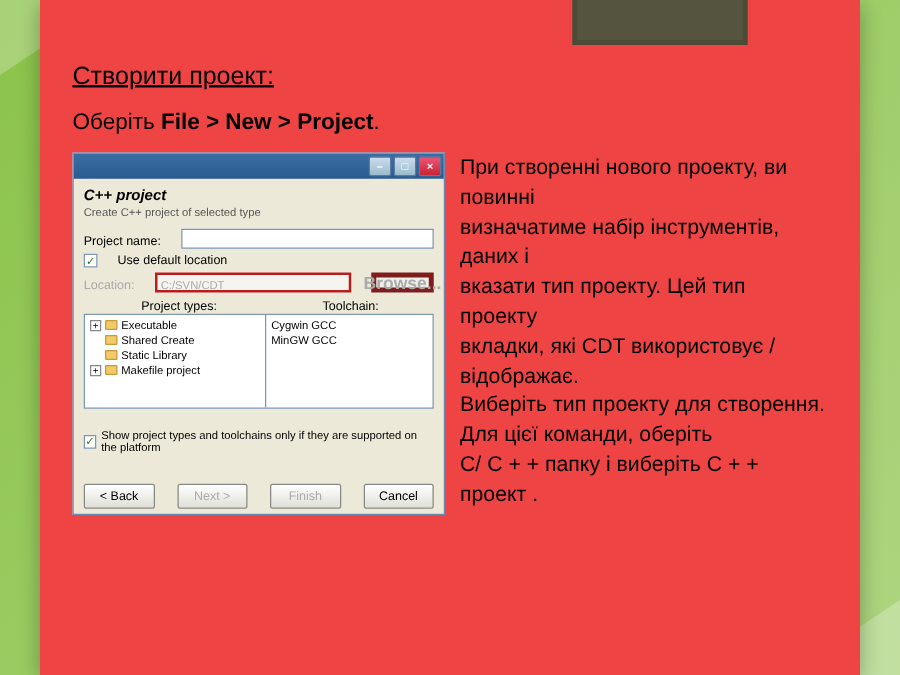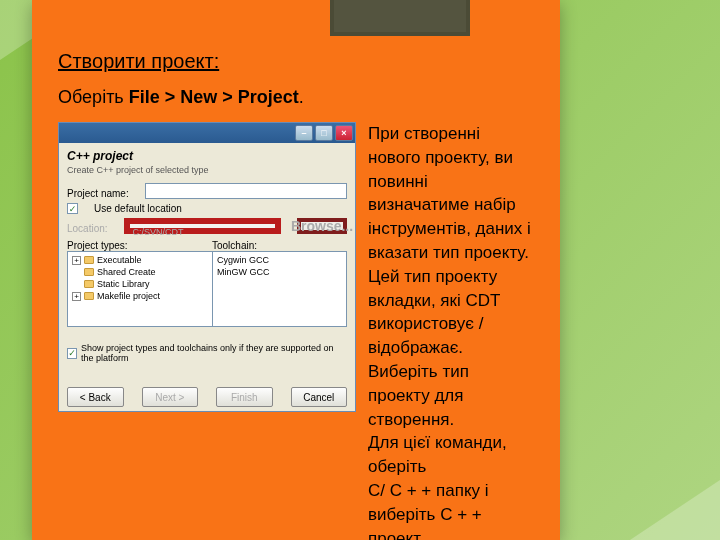--- a/index.html
+++ b/index.html
@@ -22,22 +22,22 @@
   .triangle-bottom-right {
     position: absolute;
     bottom: 0; right: 0;
     width: 0; height: 0;
     border-bottom: 60px solid rgba(255,255,255,0.25);
     border-left: 90px solid transparent;
   }
   .paper {
     position: absolute;
     top: 0; left: 32px;
-    width: 528px; height: 540px;
-    background: #f97316;
+    width: 656px; height: 540px;
+    background: #ef4444;
     box-shadow: 0 4px 16px rgba(0,0,0,0.3);
     padding: 50px 26px 20px 26px;
   }
   .corner-tab {
     position: absolute;
     top: -4px; right: 90px;
     width: 140px; height: 40px;
     background: #54543f;
     border: 4px solid #4b4b36;
   }
@@ -105,41 +105,42 @@
     background: #fff;
     display: inline-flex;
     align-items: center;
     justify-content: center;
     font-size: 9px;
     color: #2a7a2a;
   }
   .location-input {
     flex: 1;
     height: 16px;
-    border: 6px solid #b91c1c;
+    border: 2px solid #b91c1c;
     background: #f4f4f0;
     color: #aaa;
     font-size: 9px;
     padding: 0 3px;
     line-height: 16px;
   }
   .browse-btn {
     width: 50px; height: 16px;
     border: 4px solid #7f1d1d;
     background: #f0efe8;
     color: #aaa;
     font-size: 14px;
     display: flex;
     align-items: center;
     justify-content: center;
     font-weight: bold;
   }
   .split-labels {
     display: flex;
     margin-top: 6px;
+    margin-left: 46px;
   }
   .split-labels > div:first-child { width: 145px; }
   .split-panels {
     display: flex;
     border: 1px solid #7a96b0;
     height: 76px;
     background: #fff;
   }
   .panel-left {
     width: 145px;

